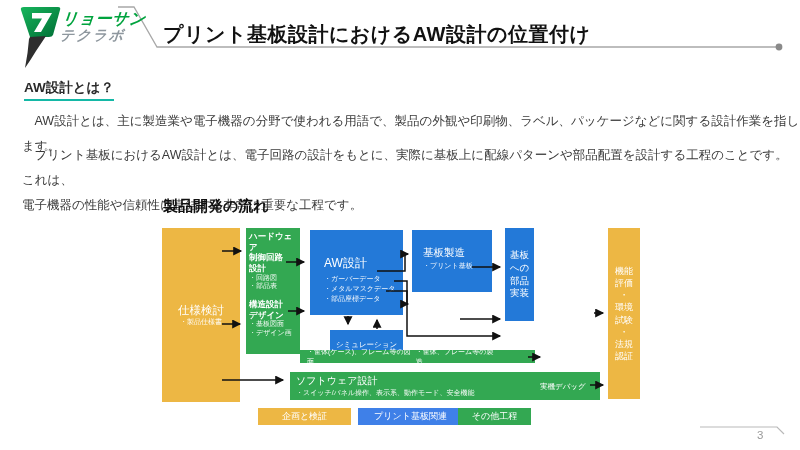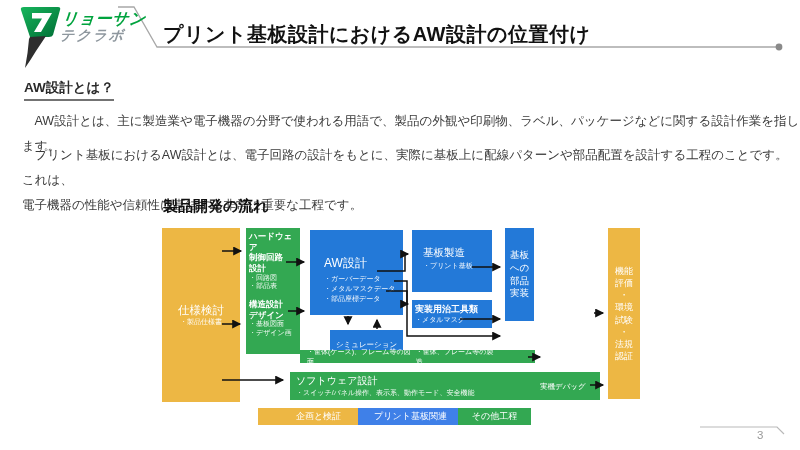--- a/index.html
+++ b/index.html
@@ -9,21 +9,21 @@
   .pre{white-space:pre-line;}
 
   
   #logo-text{left:61px;top:10px;font-style:italic;font-weight:bold;transform:skewX(-6deg);line-height:1.1;}
   #logo-line1{font-size:16px;color:var(--c-logo-green);letter-spacing:.5px;}
   #logo-line2{font-size:14px;color:var(--c-logo-gray);letter-spacing:2px;}
   #page-title{left:163px;top:21px;font-size:20px;font-weight:bold;color:var(--c-title);letter-spacing:.5px;}
 
   
   #intro-heading{left:24px;top:79px;font-size:13.5px;font-weight:bold;color:#2b2b2b;
-                 border-bottom:2px solid #737373;padding-bottom:2px;}
+                 border-bottom:2px solid #14b8a6;padding-bottom:2px;}
   .para{left:22px;width:778px;font-size:12.5px;color:#3a3a3a;line-height:25px;}
   #para1{top:109px;}
   #para2{top:143px;}
 
   
   #figure-title{left:163px;top:197px;font-size:15px;font-weight:bold;color:#111;}
   .box{position:absolute;color:#fff;box-sizing:border-box;}
   .t{display:block;}
   .n{display:block;font-size:7px;line-height:1.25;opacity:.95;}
 
@@ -52,21 +52,21 @@
                  display:flex;align-items:center;font-size:7px;}
   #bar-enclosure .l{padding-left:7px;}
   #bar-enclosure .r{margin-left:auto;margin-right:36px;}
   #bar-software{left:290px;top:372px;width:310px;height:28px;background:var(--c-green);padding:2px 6px;}
   #bar-software .t{font-size:10px;}
   #bar-software .n{margin-top:1px;}
   #software-debug{position:absolute;left:250px;top:10px;font-size:7.5px;}
 
   .legend-item{position:absolute;top:408px;height:17px;display:flex;align-items:center;justify-content:center;
                color:#fff;font-size:9px;}
-  #legend-plan{left:258px;width:81px;background:var(--c-yellow);padding-left:20px;}
+  #legend-plan{left:258px;width:93px;background:var(--c-yellow);}
   #legend-pcb{left:358px;width:105px;background:var(--c-legend-blue);}
   #legend-other{left:458px;width:73px;background:var(--c-green);}
 
   #page-number{left:757px;top:429px;font-size:11.5px;color:var(--c-page);}
   svg.overlay{position:absolute;left:0;top:0;pointer-events:none;}
   #flow-arrows{z-index:10;}
 </style>
 </head>
 <body>
 
@@ -131,24 +131,20 @@
 
   <div class="box" id="box-sim">
     <span class="t">シミュレーション</span>
   </div>
 
   <div class="box" id="box-mfg">
     <span class="t">基板製造</span>
     <span class="n">・プリント基板</span>
   </div>
 
-  <div class="box" id="box-jig">
-    <span class="t">実装用治工具類</span>
-    <span class="n">・メタルマスク</span>
-  </div>
 
   <div class="box pre" id="box-mount">基板
 への
 部品
 実装</div>
 
 
   <div class="box pre" id="box-eval">機能
 評価
 ・

